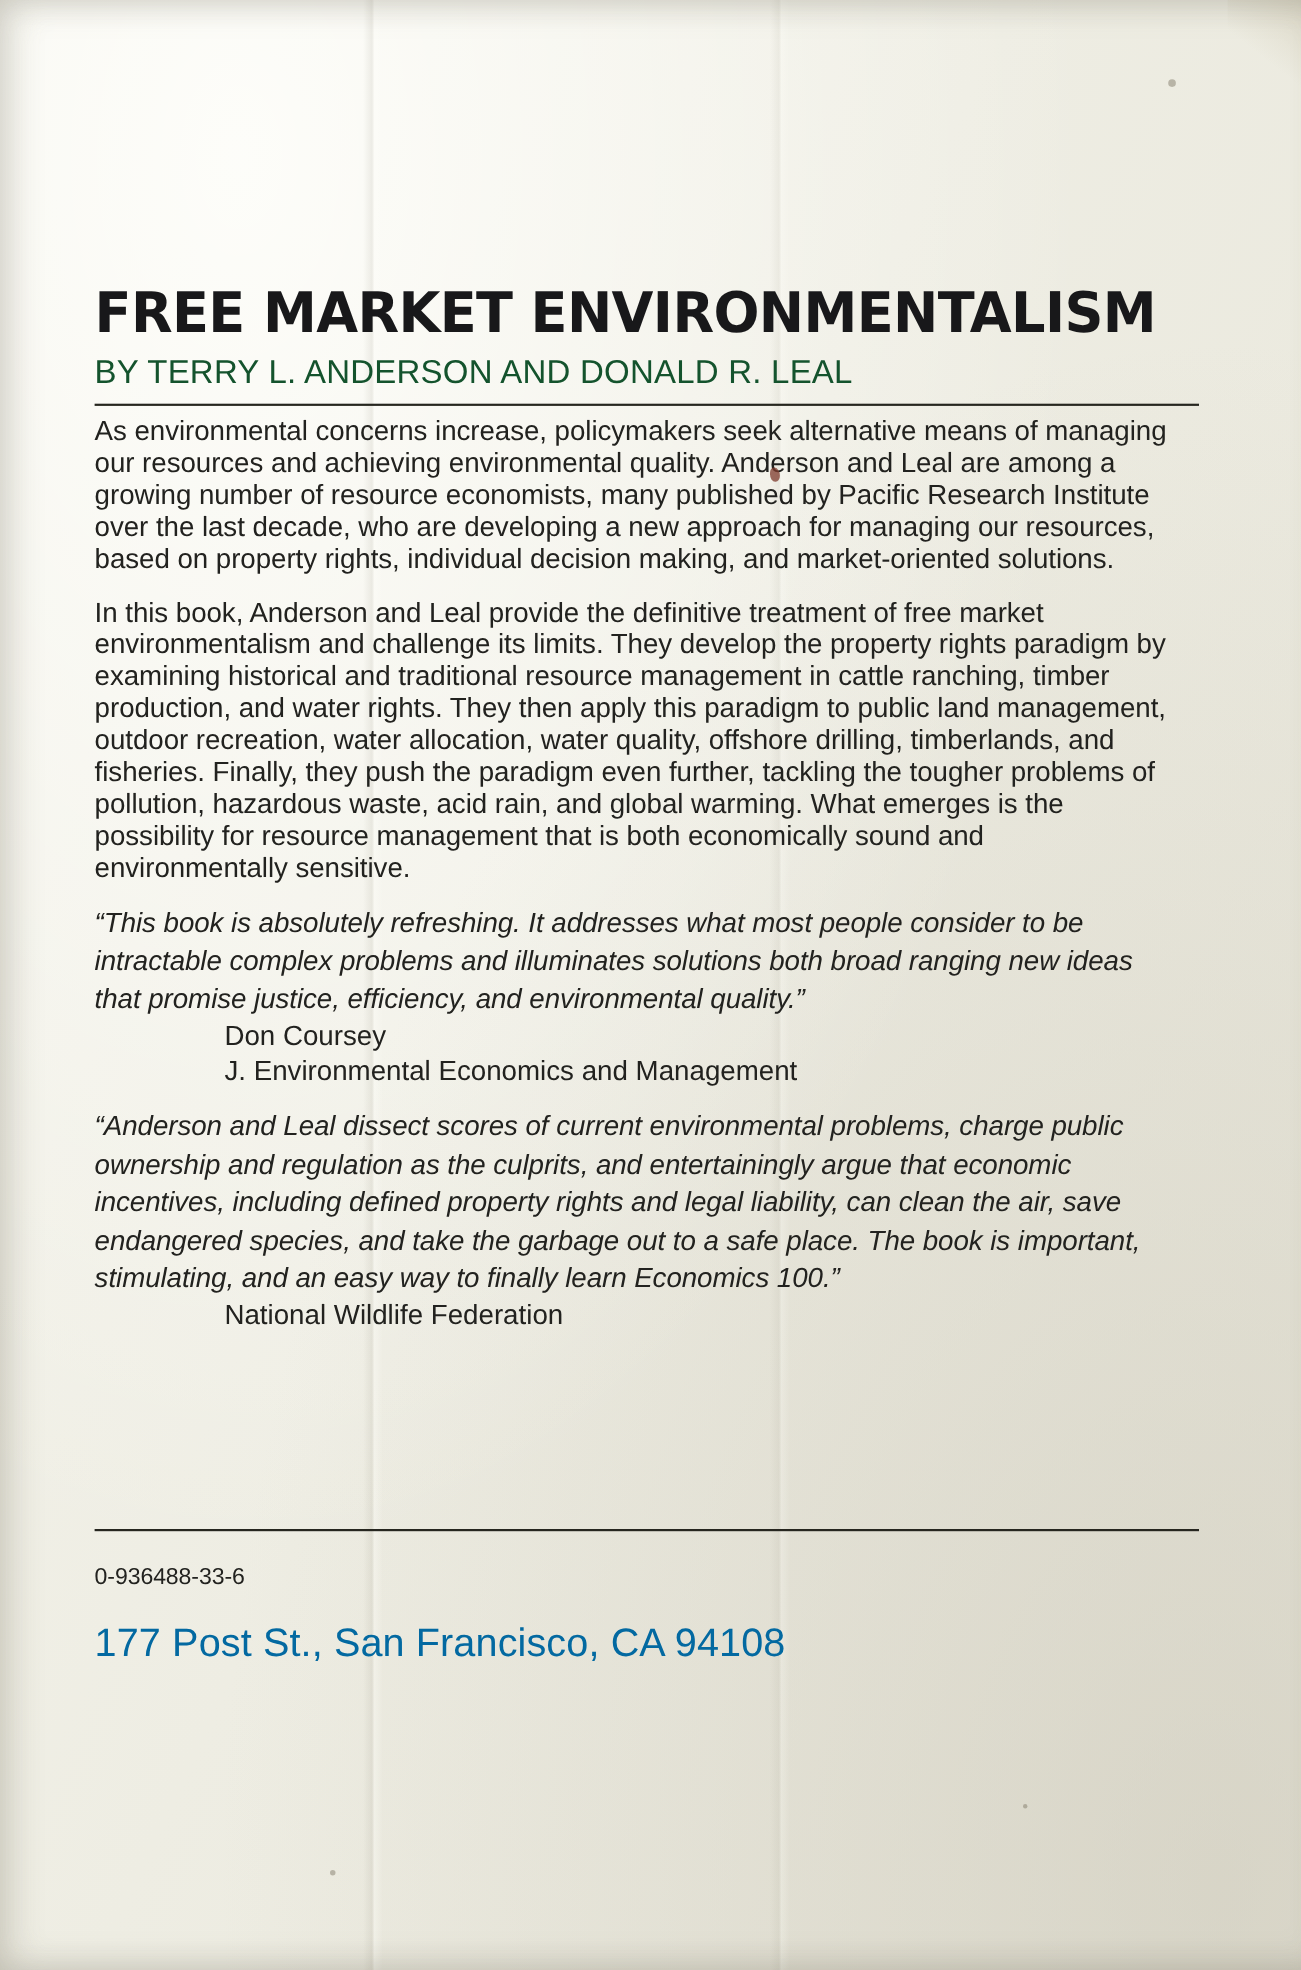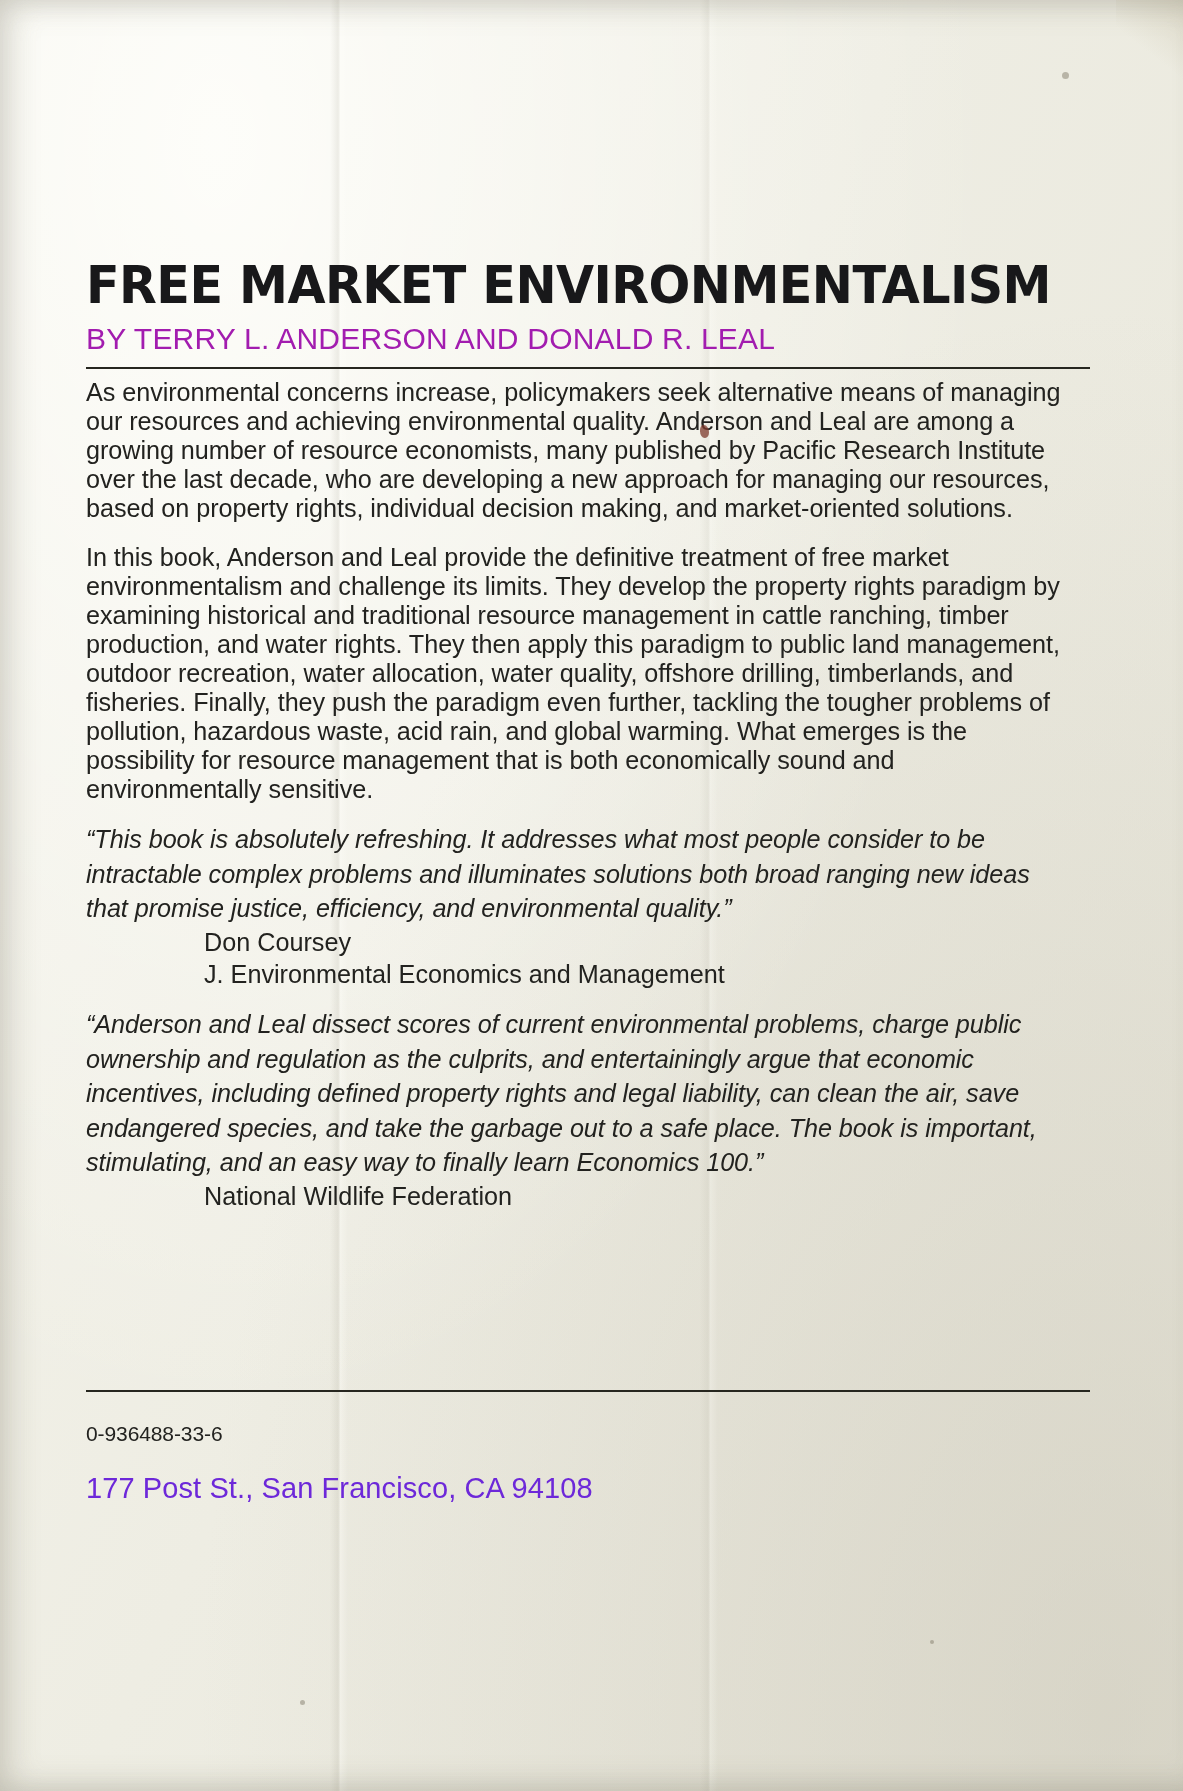--- a/index.html
+++ b/index.html
@@ -76,21 +76,21 @@
     white-space: nowrap;
     transform: scaleX(0.965);
     transform-origin: left center;
     margin: 0;
   }
   .byline {
     font-family: "Liberation Sans", sans-serif;
     font-weight: 400;
     font-size: 30px;
     letter-spacing: 0.2px;
-    color: #a21caf;
+    color: #14532d;
     margin: 10px 0 0 0;
     white-space: nowrap;
   }
   .rule {
     border: 0;
     border-top: 2px solid #26261f;
     margin: 11px 0 0 0;
     width: 1004px;
   }
 
@@ -143,23 +143,23 @@
   }
   .pub-name {
     font-family: "Liberation Sans", sans-serif;
     font-size: 27px;
     letter-spacing: 0.1px;
     color: #22221f;
     margin: 0;
   }
   .pub-addr {
     font-family: "Liberation Sans", sans-serif;
-    font-size: 29px;
+    font-size: 36px;
     letter-spacing: 0.1px;
-    color: #6d28d9;
+    color: #0369a1;
     margin: 4px 0 0 0;
   }
 
   .ink-mark {
     position: absolute;
     width: 9px;
     height: 13px;
     background: #7d3a2c;
     border-radius: 40% 60% 45% 55%;
     opacity: 0.75;

